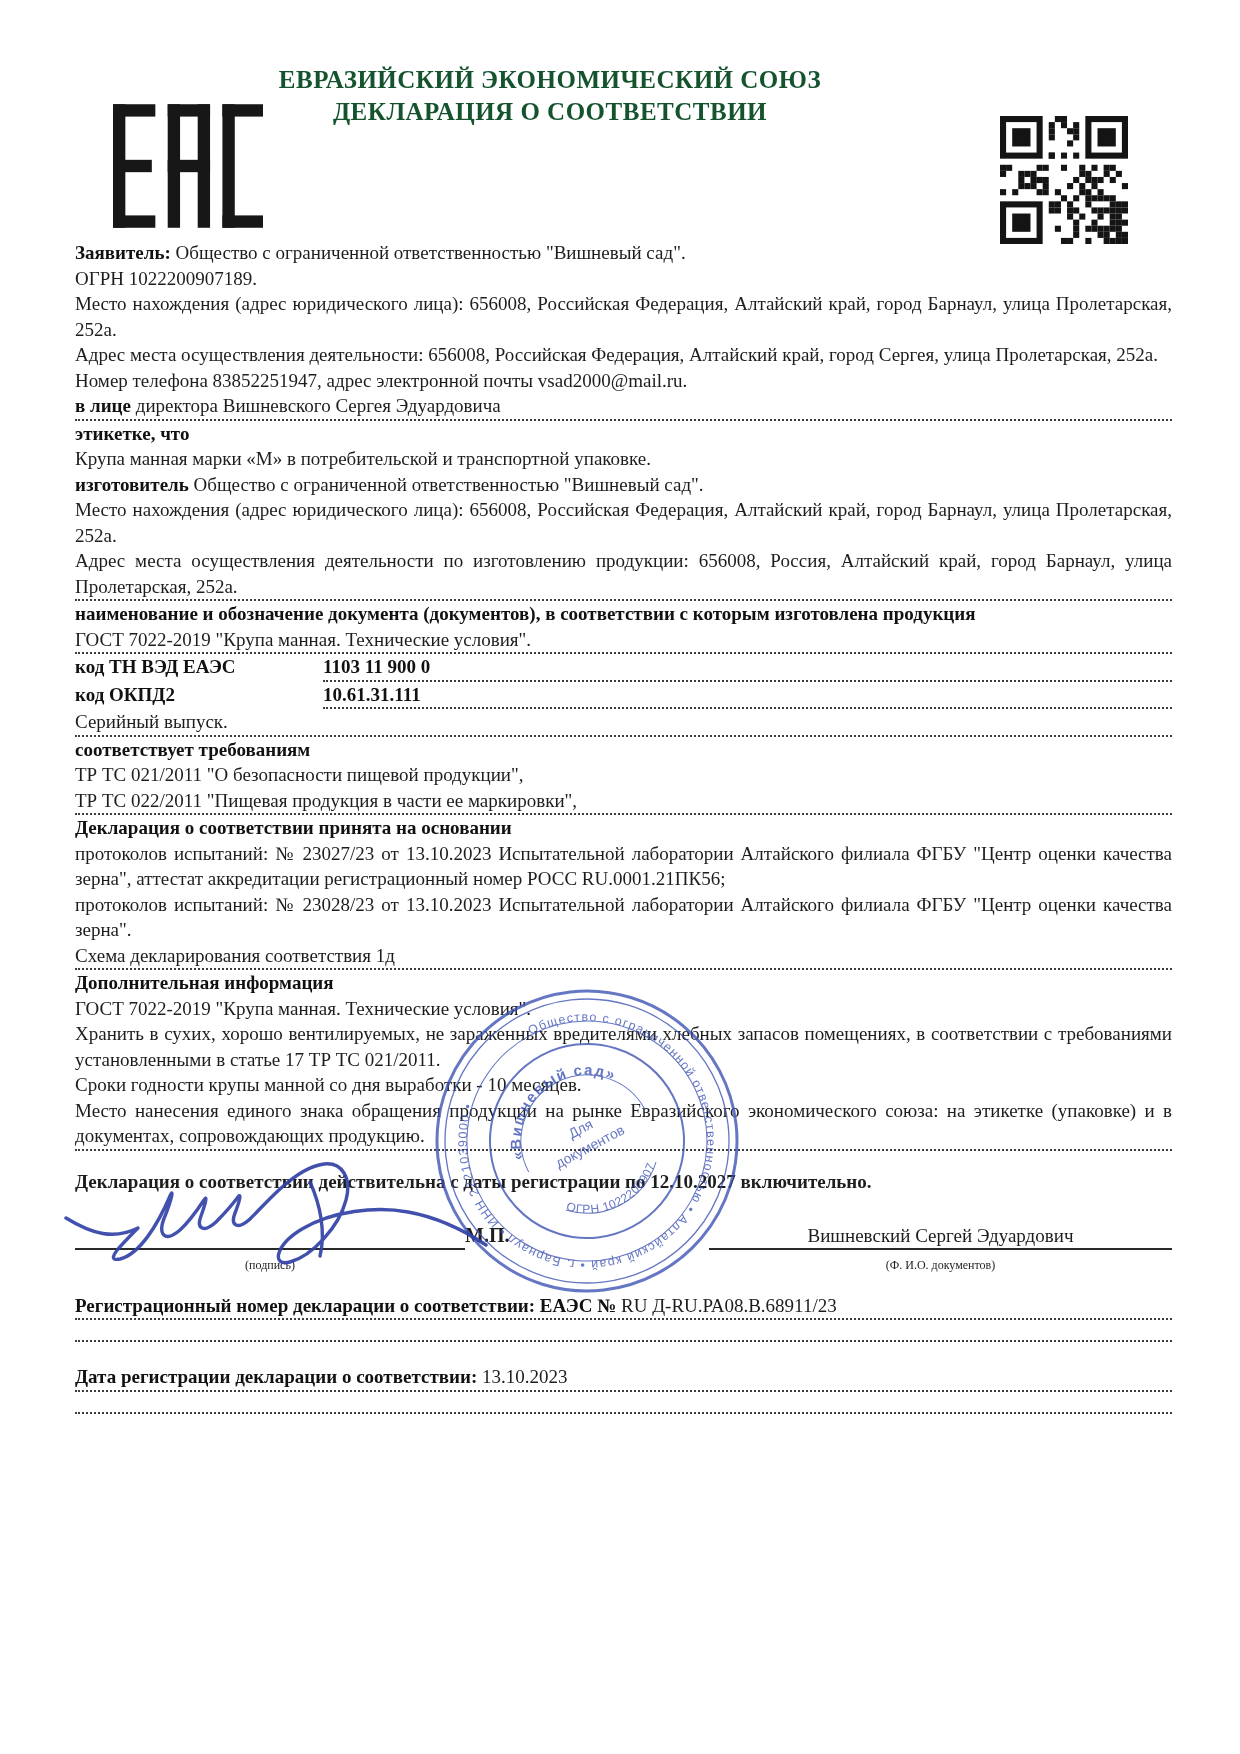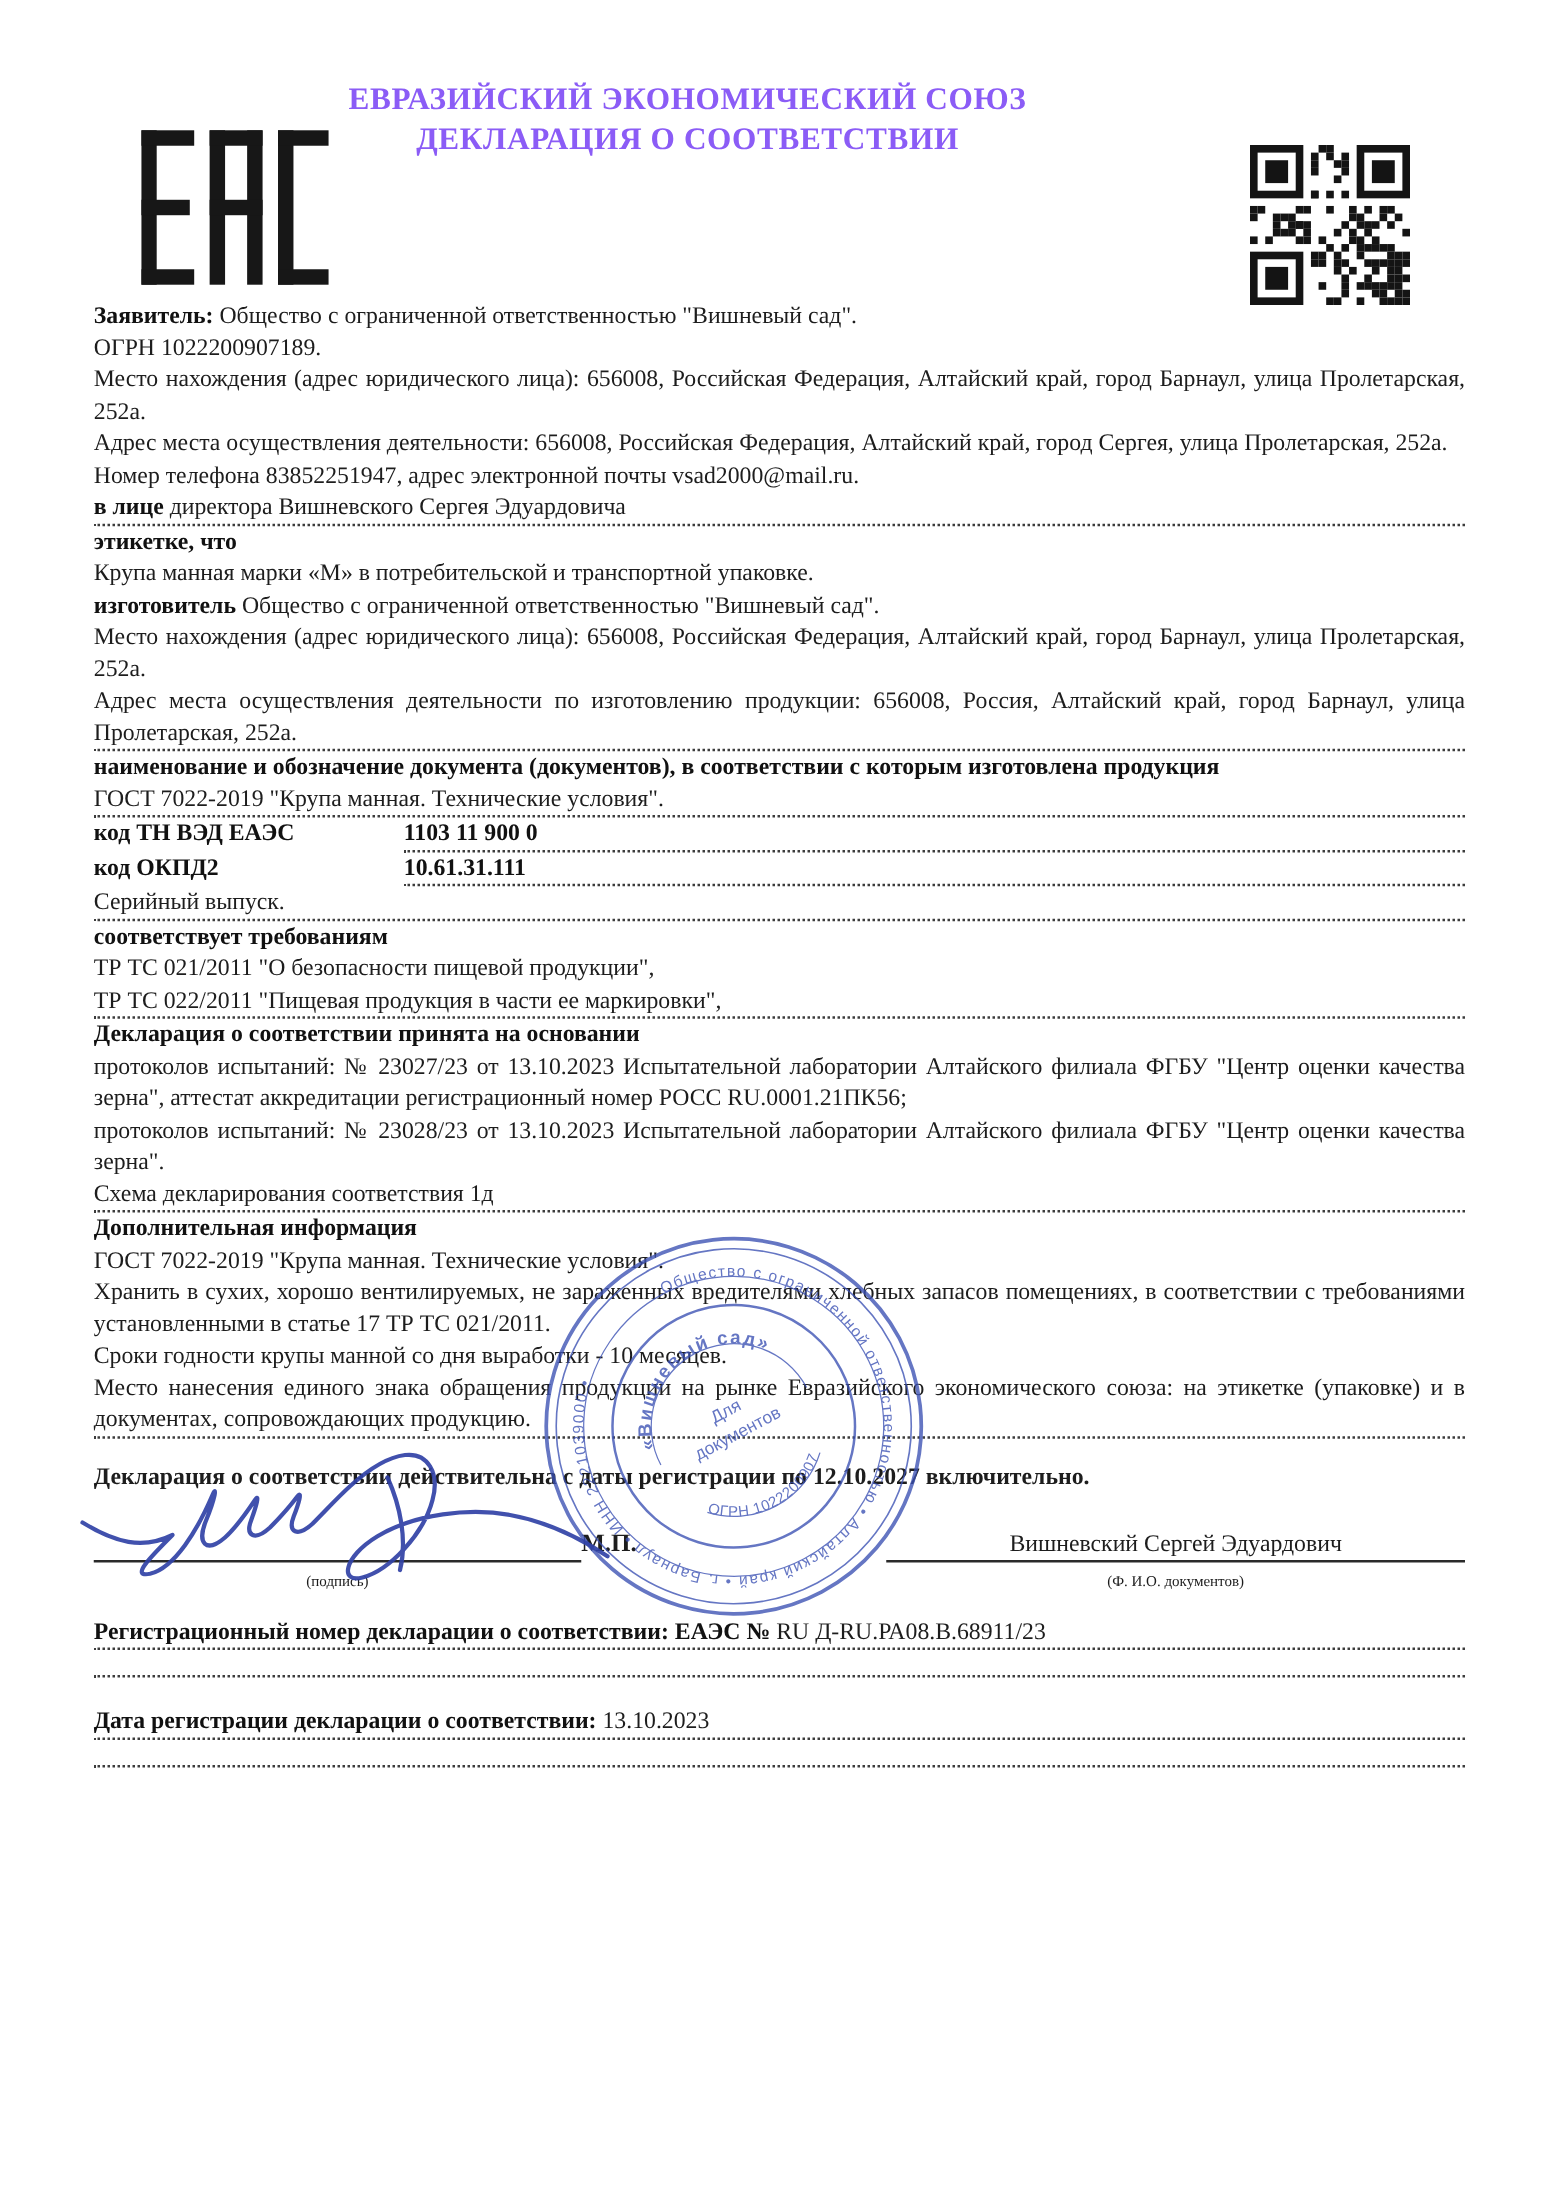--- a/index.html
+++ b/index.html
@@ -10,21 +10,21 @@
     background:#ffffff;
     font-family:"Liberation Serif","DejaVu Serif",serif;
     color:#1d1d1d;
     overflow:hidden;
   }
   
   .eac{position:absolute;left:113px;top:95px;}
   .title{
     position:absolute;left:240px;top:64px;width:620px;
     text-align:center;font-weight:bold;font-size:25px;line-height:32px;
-    letter-spacing:.5px;color:#8b5cf6;
+    letter-spacing:.5px;color:#14532d;
   }
   .qr{position:absolute;left:1000px;top:116px;}
   
   .doc{
     position:absolute;left:75px;top:240px;width:1097px;
     font-size:19px;line-height:25.5px;
   }
   .doc p{margin:0;}
   .j{text-align:justify;text-align-last:left;}
   .rule{border-bottom:2px dotted #3c3c3c;}

